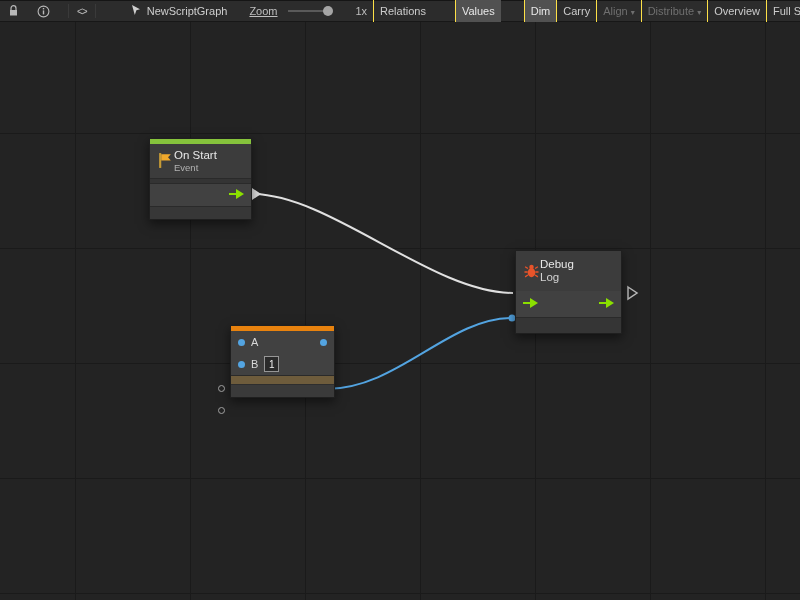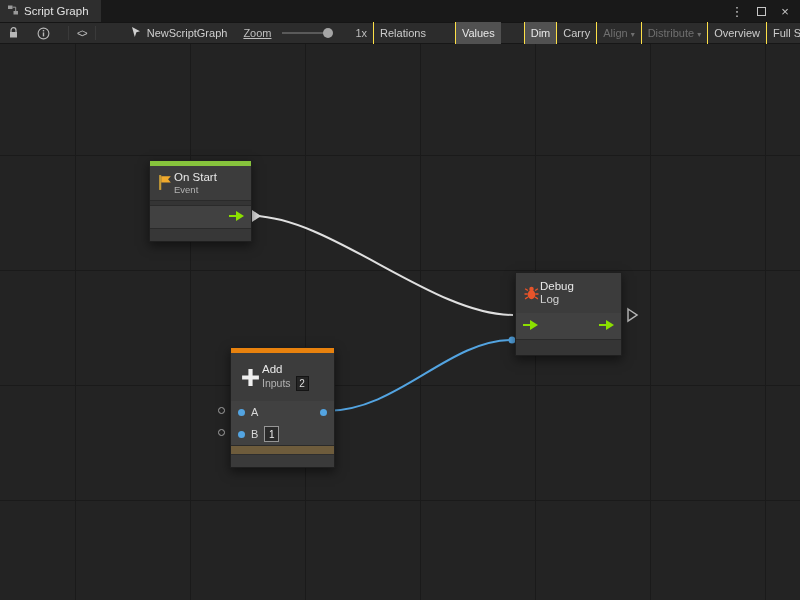--- a/index.html
+++ b/index.html
@@ -13,21 +13,21 @@
   .win-controls { margin-left:auto; display:flex; align-items:center; gap:12px; padding:0 9px; color:#c6c6c6; }
   .wc { display:flex; align-items:center; justify-content:center; width:12px; height:14px; font-size:13px; cursor:default; }
   .wc-max { width:9px; height:9px; border:1.5px solid #c6c6c6; }
 
   
   .toolbar { height:22px; flex:0 0 22px; background:#2c2c2c; border-top:1px solid #151515; border-bottom:1px solid #171717; display:flex; align-items:center; font-size:11px; color:#c8c8c8; white-space:nowrap; }
   .tb-icon { display:flex; align-items:center; justify-content:center; height:20px; padding:0 4px; }
   .tb-sep { width:1px; height:14px; background:#1d1d1d; border-right:1px solid #3a3a3a; margin:0 4px; }
   .tb-code { font-size:10px; letter-spacing:-1px; color:#bdbdbd; }
   .tb-name { display:flex; align-items:center; gap:5px; margin-left:30px; color:#cfcfcf; }
-  .tb-zoom-label { margin-left:16px; color:#bfbfbf;text-decoration:underline; }
+  .tb-zoom-label { margin-left:22px; color:#bfbfbf;text-decoration:underline; }
   .slider { position:relative; width:92px; height:2px; background:#5a5a5a; margin:0 8px 0 10px; }
   .slider-handle { position:absolute; right:-2px; top:-4px; width:10px; height:10px; border-radius:50%; background:#a5a5a5; }
   .tb-zoom-val { color:#bfbfbf; margin-right:6px;margin-left:16px; }
   .tb-buttons { margin-left:auto; display:flex; align-items:stretch; height:22px; }
   .tb-btn { display:flex; align-items:center; gap:3px; padding:0 6px; border-left:1px solid #fde047; color:#cccccc; cursor:default; }
   .tb-btn.active { background:#515151; color:#e8e8e8;margin-left:23px; }
   .tb-btn.disabled { color:#6f6f6f; }
   .tb-btn .caret { font-size:8px; position:relative; top:1px; }
   .tb-btn.clipped { overflow:hidden; max-width:34px; }
 
@@ -79,39 +79,20 @@
   .hp-b { left:218px; top:385px; }
   .plus-slot { width:24px; display:flex; align-items:center; justify-content:center; }
   .port-label { color:#d8d8d8; }
   .inputs-line { display:flex; align-items:center; gap:5px; }
 </style>
 </head>
 <body>
 
 <div class="app" data-interactable="false">
 
-  <div class="tabbar" data-interactable="false">
-    <div class="tab" data-interactable="true">
-      <span class="tab-icon" data-interactable="false">
-        <svg width="12" height="12" viewBox="0 0 12 12">
-            <rect x="1" y="1.5" width="4.5" height="3.5" fill="#9a9a9a"></rect>
-            <rect x="6.5" y="7" width="4.5" height="3.5" fill="#9a9a9a"></rect>
-            <path d="M5.5 3.2h3.2v4" stroke="#9a9a9a" fill="none"></path>
-          </svg>
-      </span>
-      <span data-interactable="false">Script Graph</span>
-    </div>
-    <div class="win-controls" data-interactable="false">
-      <span class="wc" data-interactable="true">⋮</span>
-      <span class="wc">
-          <span class="wc-max" data-interactable="true"></span>
-        </span>
-      <span class="wc" data-interactable="true">×</span>
-    </div>
-  </div>
 
   <div class="toolbar" data-interactable="false">
     <span class="tb-icon" data-interactable="true" style="margin-left:4px;">
       <svg width="11" height="12" viewBox="0 0 11 12">
           <path d="M3 5V3.2a2.5 2.5 0 0 1 5 0V5" stroke="#b8b8b8" stroke-width="1.2" fill="none"></path>
           <rect x="2" y="5" width="7" height="5.5" fill="#b8b8b8"></rect>
         </svg>
     </span>
     <span class="tb-icon" data-interactable="true" style="margin-left:10px;">
       <svg width="13" height="13" viewBox="0 0 13 13">
@@ -201,34 +182,20 @@
               <path d="M0 5h7" stroke="#8be000" stroke-width="2"></path>
               <path d="M7 0l8 5-8 5z" fill="#8be000"></path>
             </svg>
         </span>
       </div>
       <div class="nfooter" data-interactable="false"></div>
     </div>
 
     <div class="node node-add" data-interactable="true">
       <div class="accent" style="background:#e8820e;" data-interactable="false"></div>
-      <div class="nhead" data-interactable="false">
-        <span class="plus-slot" data-interactable="false">
-          <svg width="21" height="21" viewBox="0 0 20 20">
-              <path d="M8 2h4v6h6v4h-6v6H8v-6H2V8h6z" fill="#efefef"></path>
-            </svg>
-        </span>
-        <span>
-          <div class="ntitle" data-interactable="false">Add</div>
-          <div class="inputs-line">
-            <span class="nsub" style="font-size:10.5px;" data-interactable="false">Inputs</span>
-            <span class="count-box" data-interactable="true">2</span>
-          </div>
-        </span>
-      </div>
       <div class="prow" data-interactable="false">
         <span class="dot dot-blue" data-interactable="true"></span>
         <span class="port-label" data-interactable="false">A</span>
         <span class="dot dot-blue out-dot" data-interactable="true"></span>
       </div>
       <div class="prow" data-interactable="false">
         <span class="dot dot-blue" data-interactable="true"></span>
         <span class="port-label" data-interactable="false">B</span>
         <span class="value-box" data-interactable="true">1</span>
       </div>

